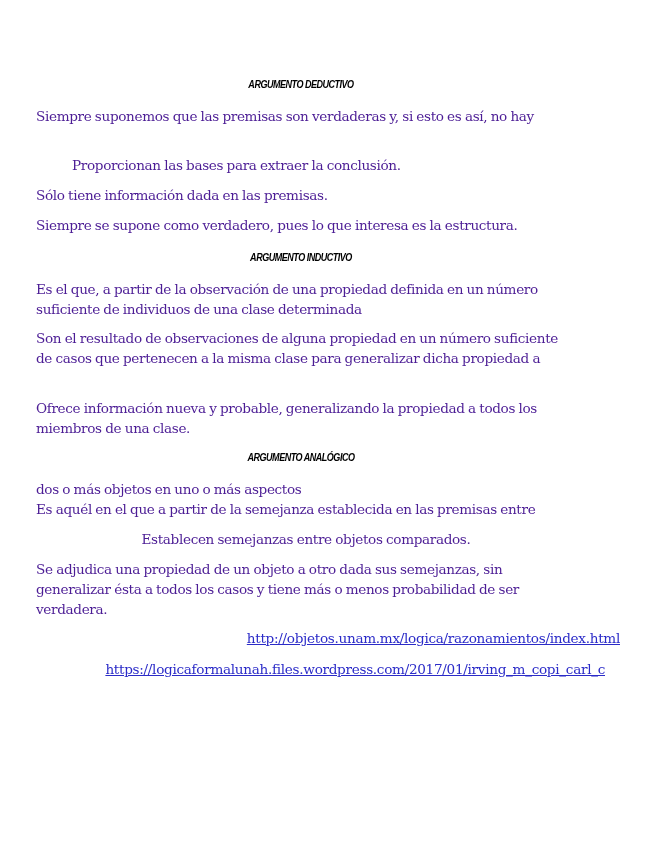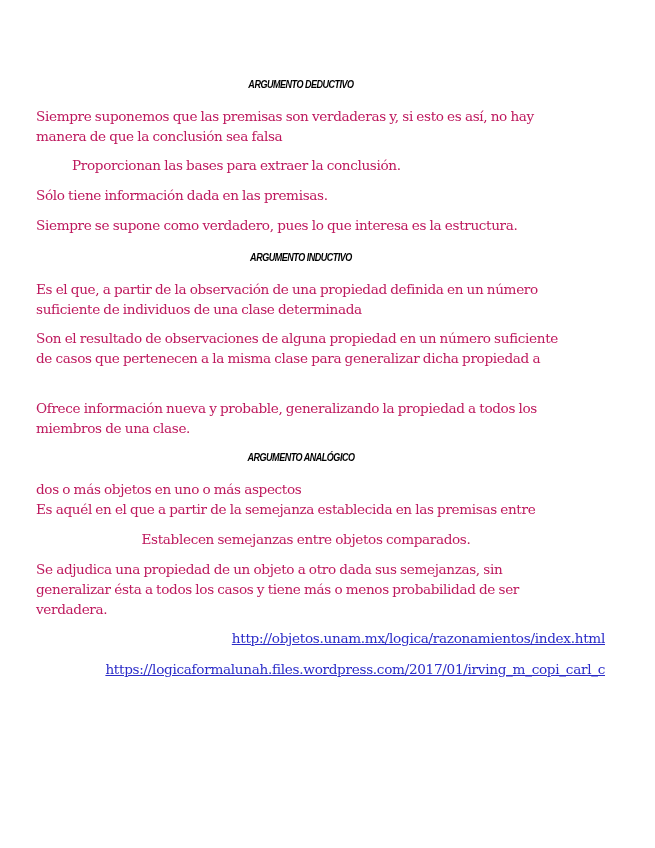--- a/index.html
+++ b/index.html
@@ -37,28 +37,28 @@
       text-transform: uppercase;
     }
     .para {
       position: absolute;
       left: 0;
       width: 540px;
       font-size: 13.6px;
       line-height: 20px;
       letter-spacing: -0.35px;
       word-spacing: -0.5px;
-      color: #be185d;
+      color: #4c1d95;
       margin: 0;
       white-space: normal;
     }
     .para .ln { display: block; white-space: nowrap; }
     .link {
       position: absolute;
-      right: 25px;
+      right: 10px;
       font-size: 13.6px;
       line-height: 20px;
       color: #2b2bc8;
       text-decoration: underline;
       letter-spacing: -0.3px;
       white-space: nowrap;
       cursor: pointer;
     }
     .link2 {
       right: 25px;
@@ -67,21 +67,20 @@
   </style>
 </head>
 <body>
 
 <div class="page">
 
   <div class="heading" style="top:78px;">ARGUMENTO DEDUCTIVO</div>
 
   <p class="para" style="top:106px;">
     <span class="ln">Siempre suponemos que las premisas son verdaderas y, si esto es así, no hay</span>
-    <span class="ln">manera de que la conclusión sea falsa</span>
   </p>
   <p class="para" style="top:155px;margin-left:36px;">
     <span class="ln">Proporcionan las bases para extraer la conclusión.</span>
   </p>
   <p class="para" style="top:185px;">
     <span class="ln">Sólo tiene información dada en las premisas.</span>
   </p>
   <p class="para" style="top:215px;">
     <span class="ln">Siempre se supone como verdadero, pues lo que interesa es la estructura.</span>
   </p>

